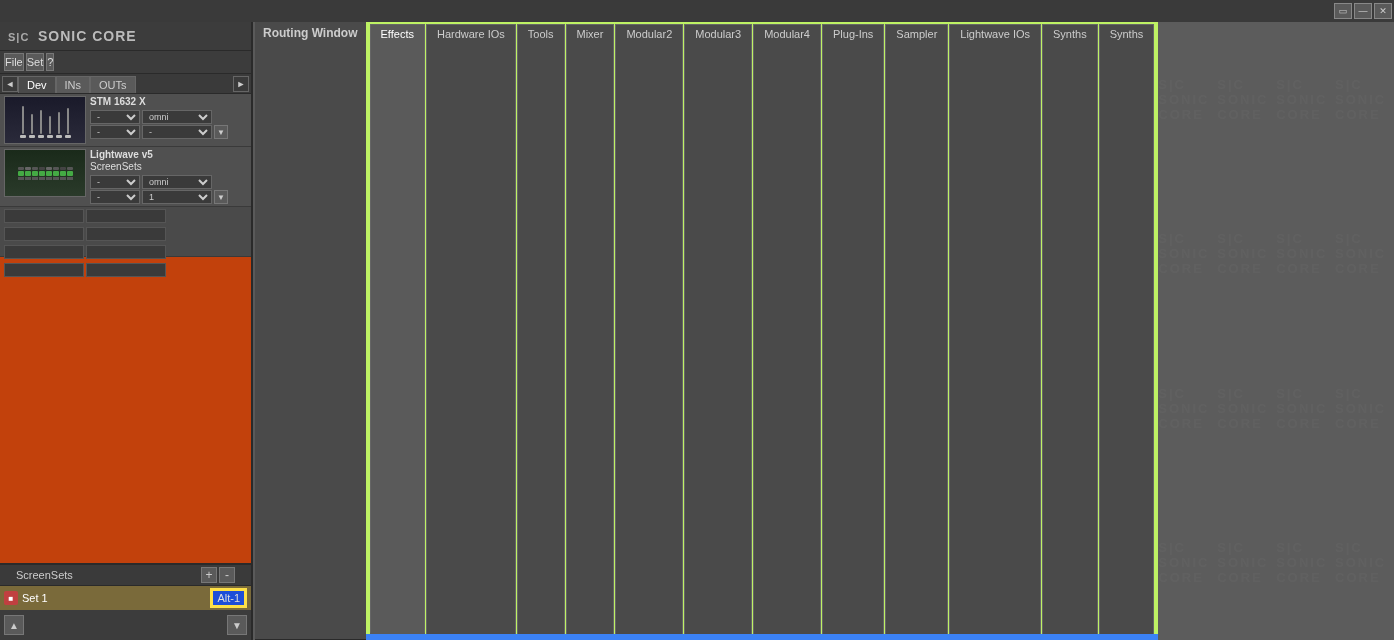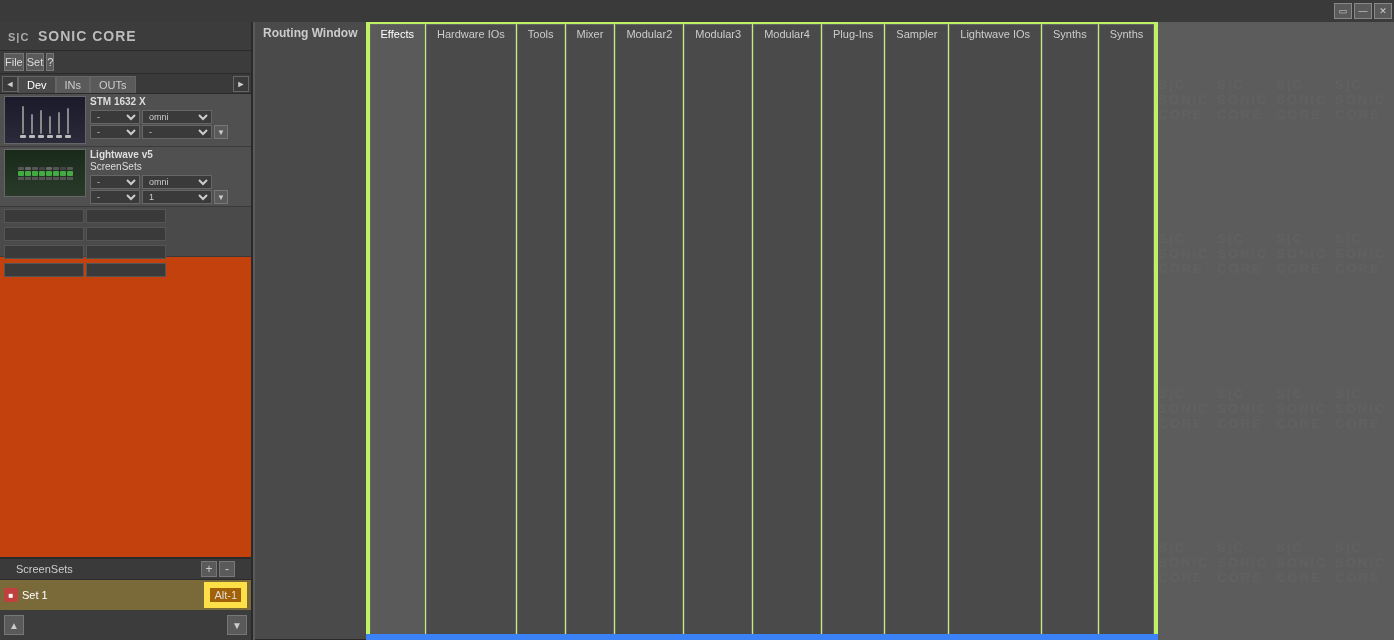--- a/index.html
+++ b/index.html
@@ -297,23 +297,23 @@
       flex-shrink: 0;
     }
     .screenset-name {
       flex: 1;
       font-size: 11px;
       color: #fff;
     }
     .screenset-key {
       font-size: 11px;
       color: #ddd;
-      background: #a16207;
+      background: #1d4ed8;
       padding: 1px 4px;
-      border: 6px solid #fde047;
+      border: 3px solid #fde047;
     }
     #screensets-footer {
       height: 30px;
       display: flex;
       align-items: center;
       justify-content: space-between;
       padding: 4px;
     }
     .footer-btn {
       width: 20px;

